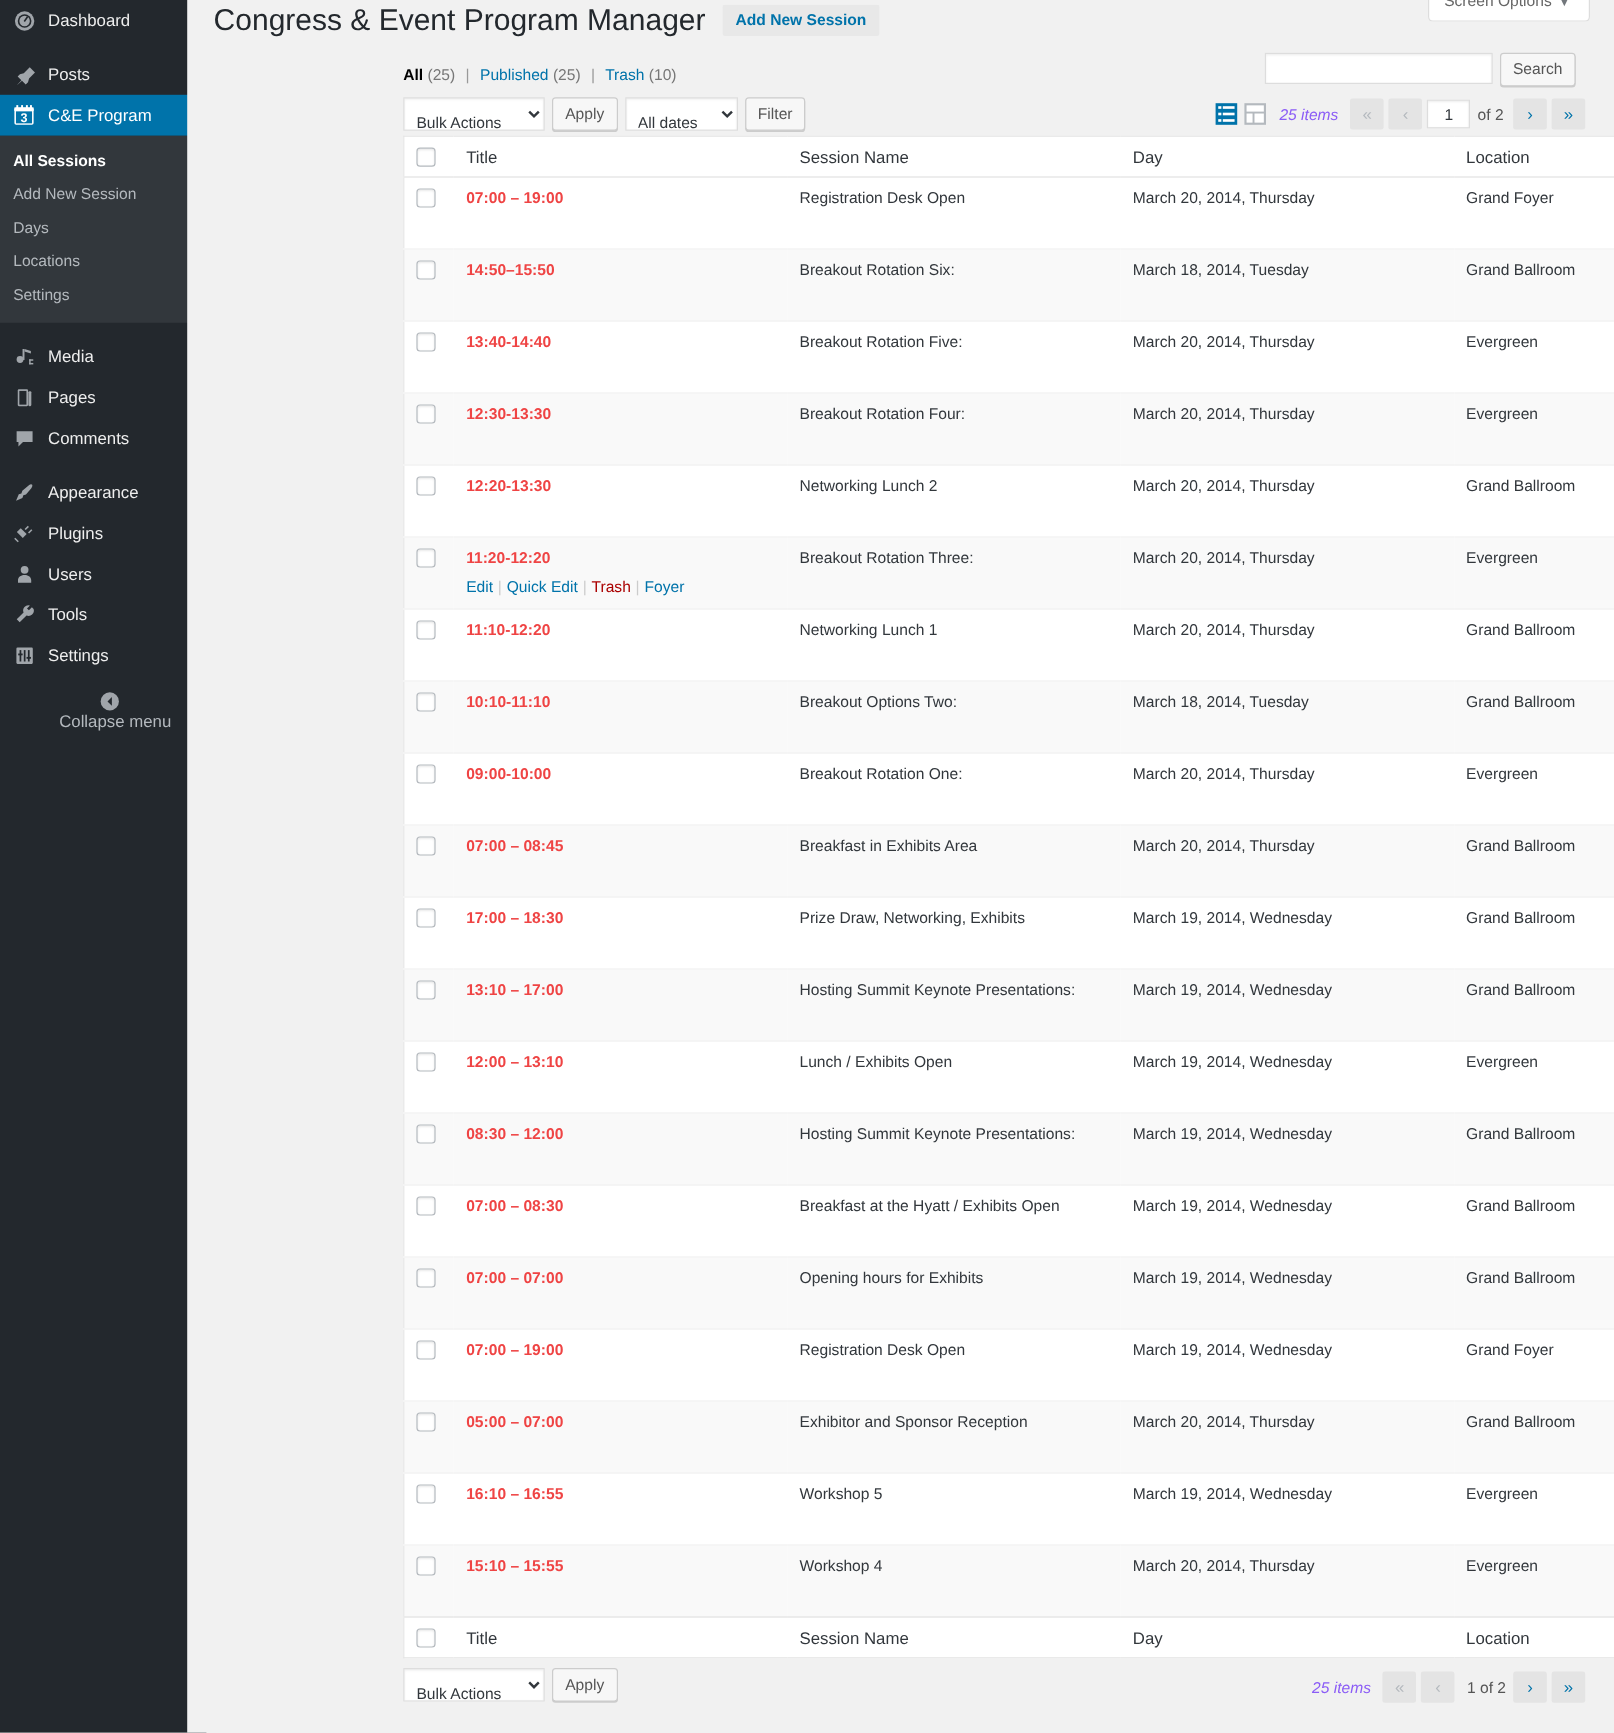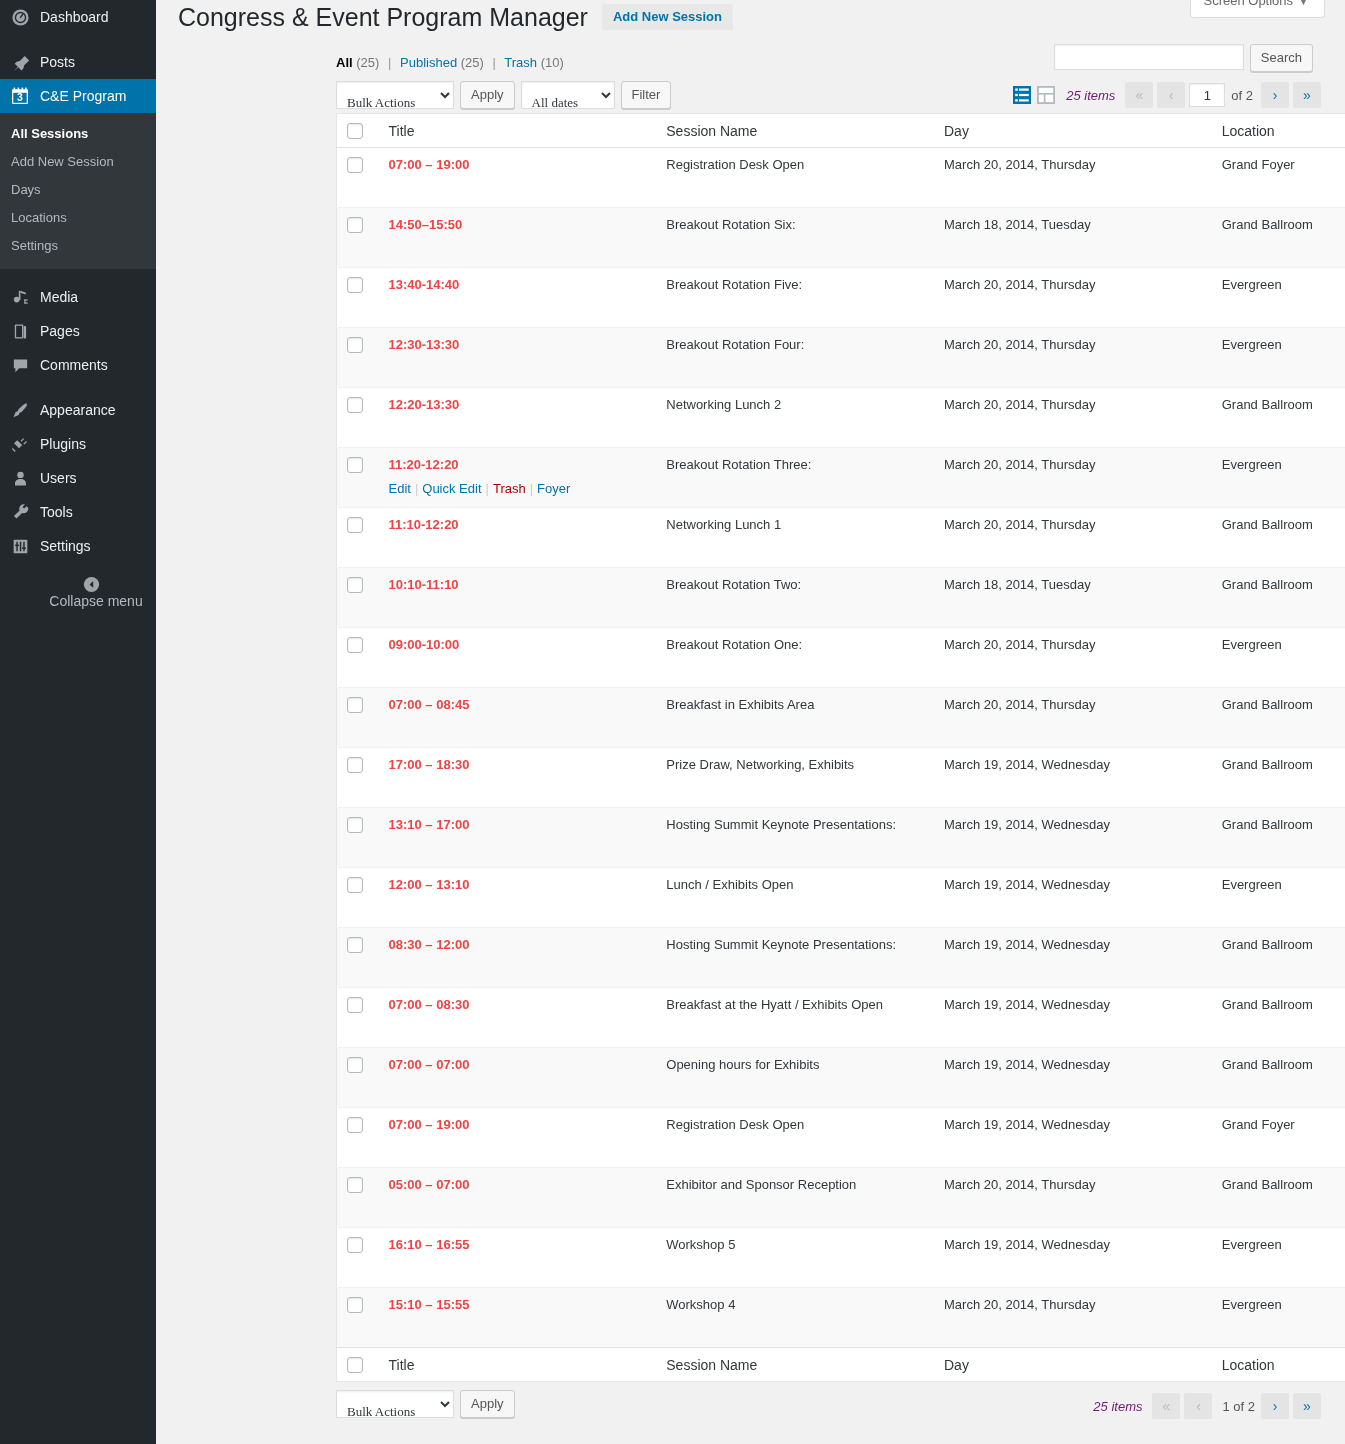--- a/index.html
+++ b/index.html
@@ -155,42 +155,42 @@
   
   .tablenav-top {
     position: absolute; left: 180px; top: 81px;
     right: 20px;
     height: 30px;
   }
   .actions { display: flex; align-items: center; gap: 6px; }
   select.wp-select {
     height: 28px;
     font-size: 13px;
-    font-family: Liberation Serif, serif;
+    font-family: Liberation Sans, sans-serif;
     border: 1px solid #ddd;
     background: #fff;
     color: #32373c;
     padding: 12px 4px 0 6px;
     border-radius: 0;
     box-shadow: inset 0 1px 2px rgba(0,0,0,.07);
   }
   select.bulk { width: 118px; }
   select.dates { width: 94px; }
 
   .tablenav-pages {
     position: absolute; right: 0; top: 1px;
     display: flex; align-items: center;
     font-size: 13px;
     color: #555;
   }
   .view-switch { display: flex; gap: 4px; margin-right: 10px; }
   .view-switch span { width: 20px; height: 20px; display: block; cursor: pointer; }
   .displaying-num {
     font-style: italic;
-    color: #701a75;
+    color: #8b5cf6;
     margin-right: 10px;
     font-size: 13px;
   }
   .pag-btn {
     display: inline-flex; align-items: center; justify-content: center;
     width: 28px; height: 26px;
     background: #e4e4e4;
     color: #0073aa;
     font-size: 14px;
     border-radius: 2px;
@@ -595,21 +595,21 @@
           <tr>
             <td class="col-cb"><input type="checkbox" class="wp-cb" style=""></td>
             <td class="col-title"><a class="row-title">11:10-12:20</a></td>
             <td class="col-session">Networking Lunch 1</td>
             <td class="col-day">March 20, 2014, Thursday</td>
             <td class="col-loc">Grand Ballroom</td>
           </tr>
           <tr class="alternate">
             <td class="col-cb"><input type="checkbox" class="wp-cb" style=""></td>
             <td class="col-title"><a class="row-title">10:10-11:10</a></td>
-            <td class="col-session">Breakout Rotation Two:</td>
+            <td class="col-session">Breakout Options Two:</td>
             <td class="col-day">March 18, 2014, Tuesday</td>
             <td class="col-loc">Grand Ballroom</td>
           </tr>
           <tr>
             <td class="col-cb"><input type="checkbox" class="wp-cb" style=""></td>
             <td class="col-title"><a class="row-title">09:00-10:00</a></td>
             <td class="col-session">Breakout Rotation One:</td>
             <td class="col-day">March 20, 2014, Thursday</td>
             <td class="col-loc">Evergreen</td>
           </tr>

